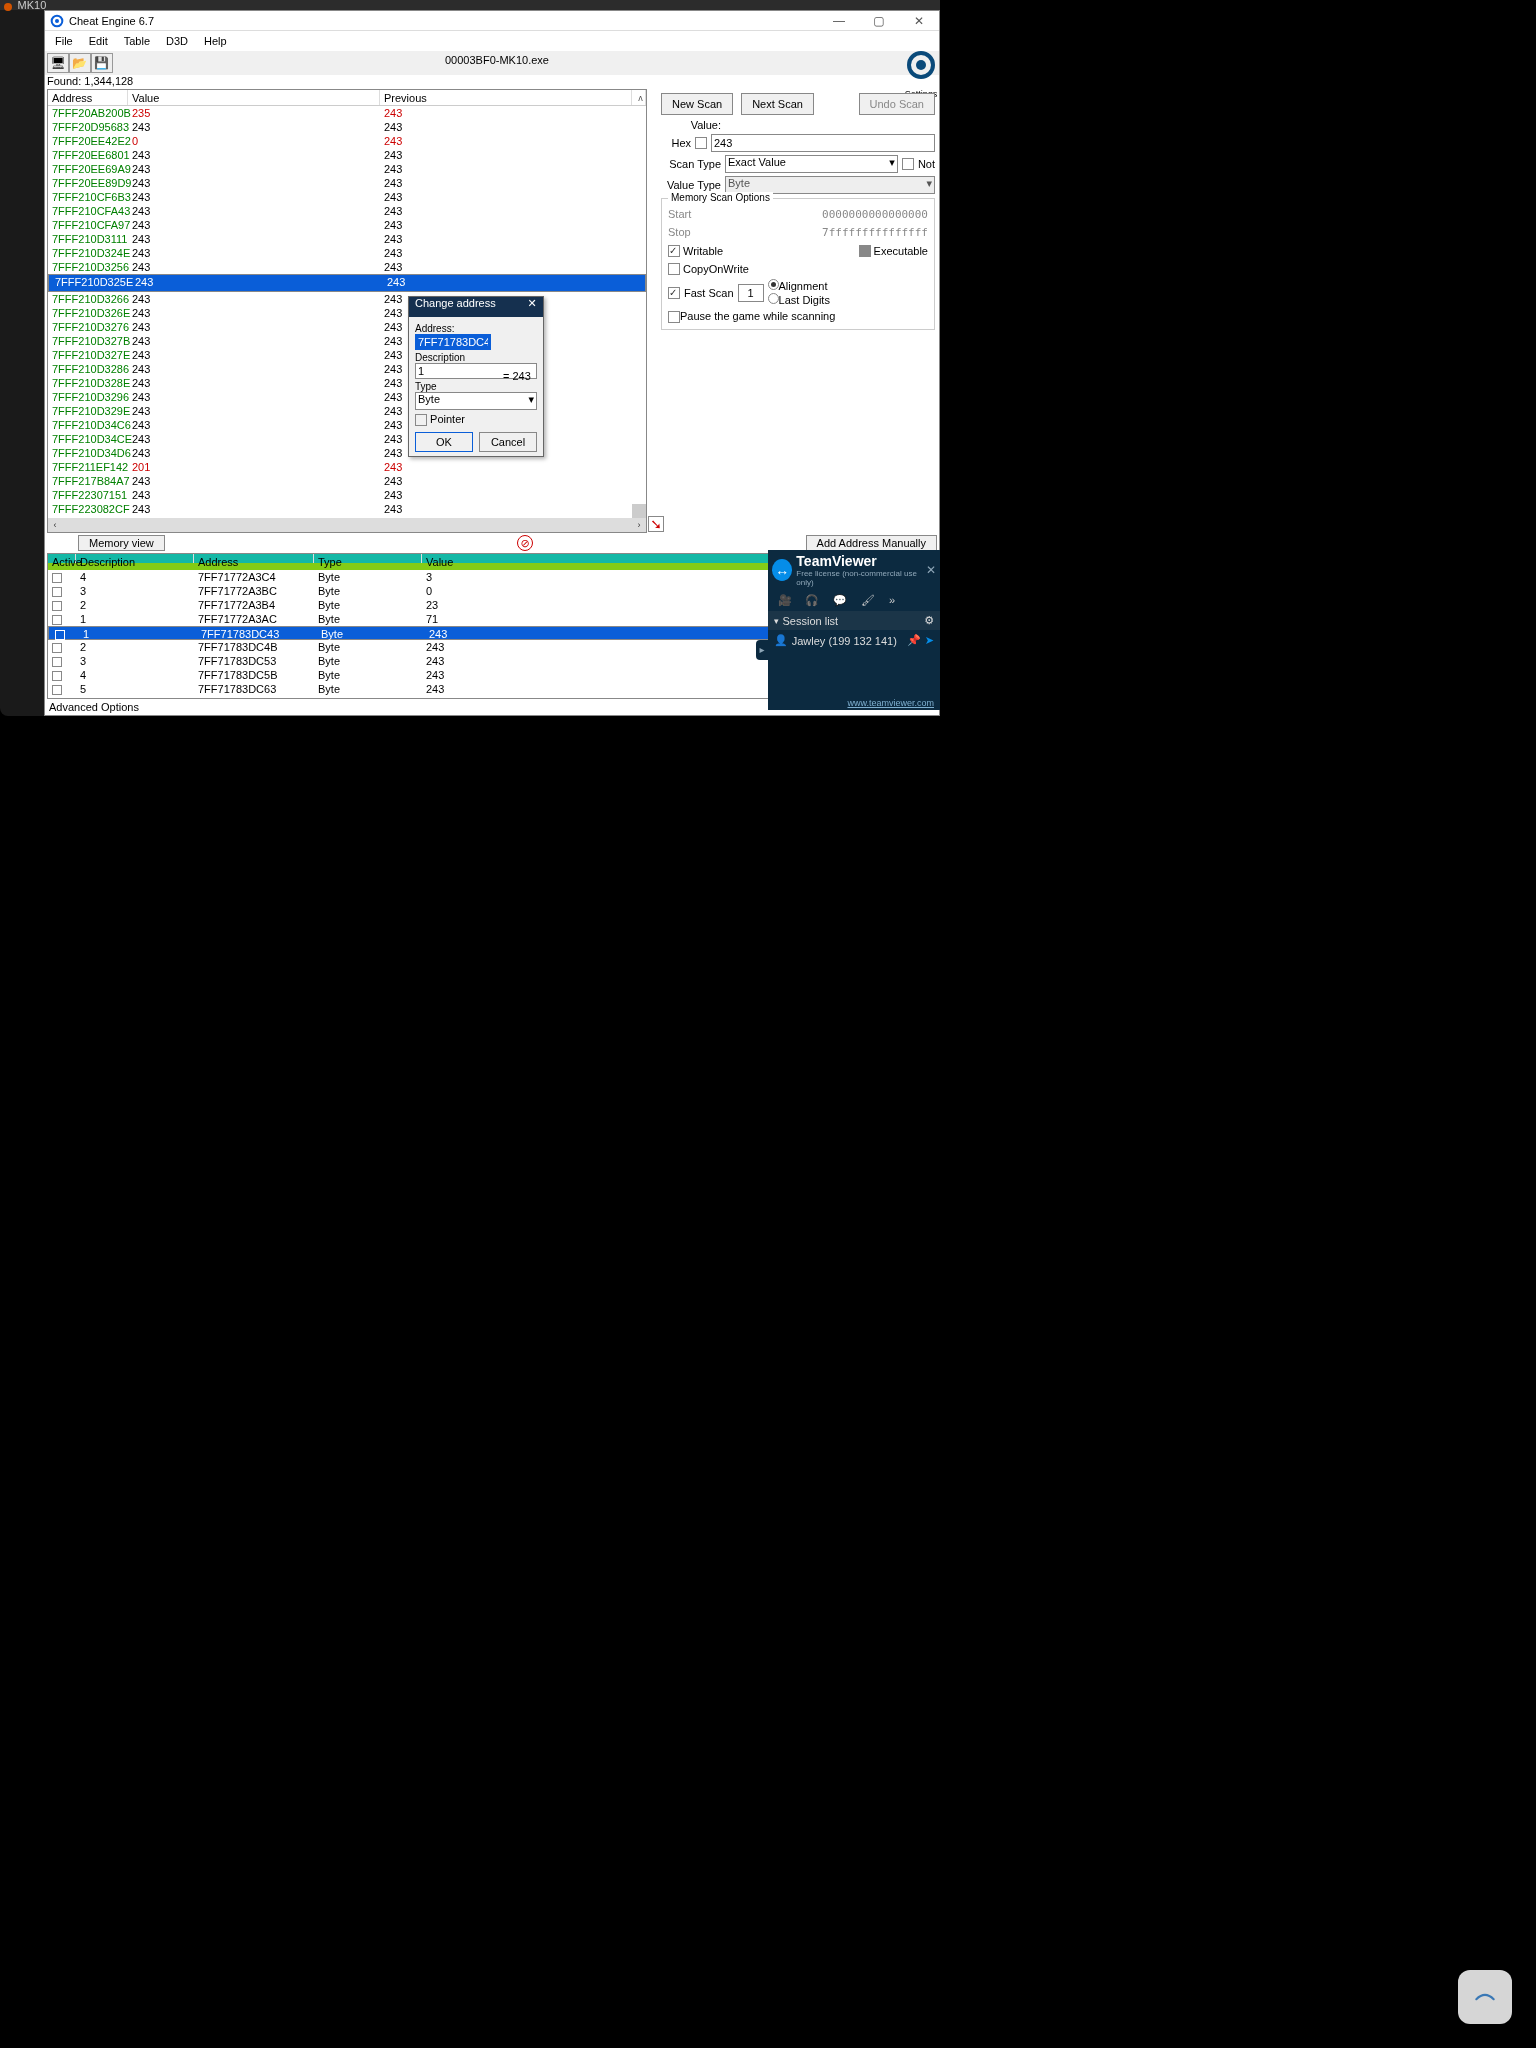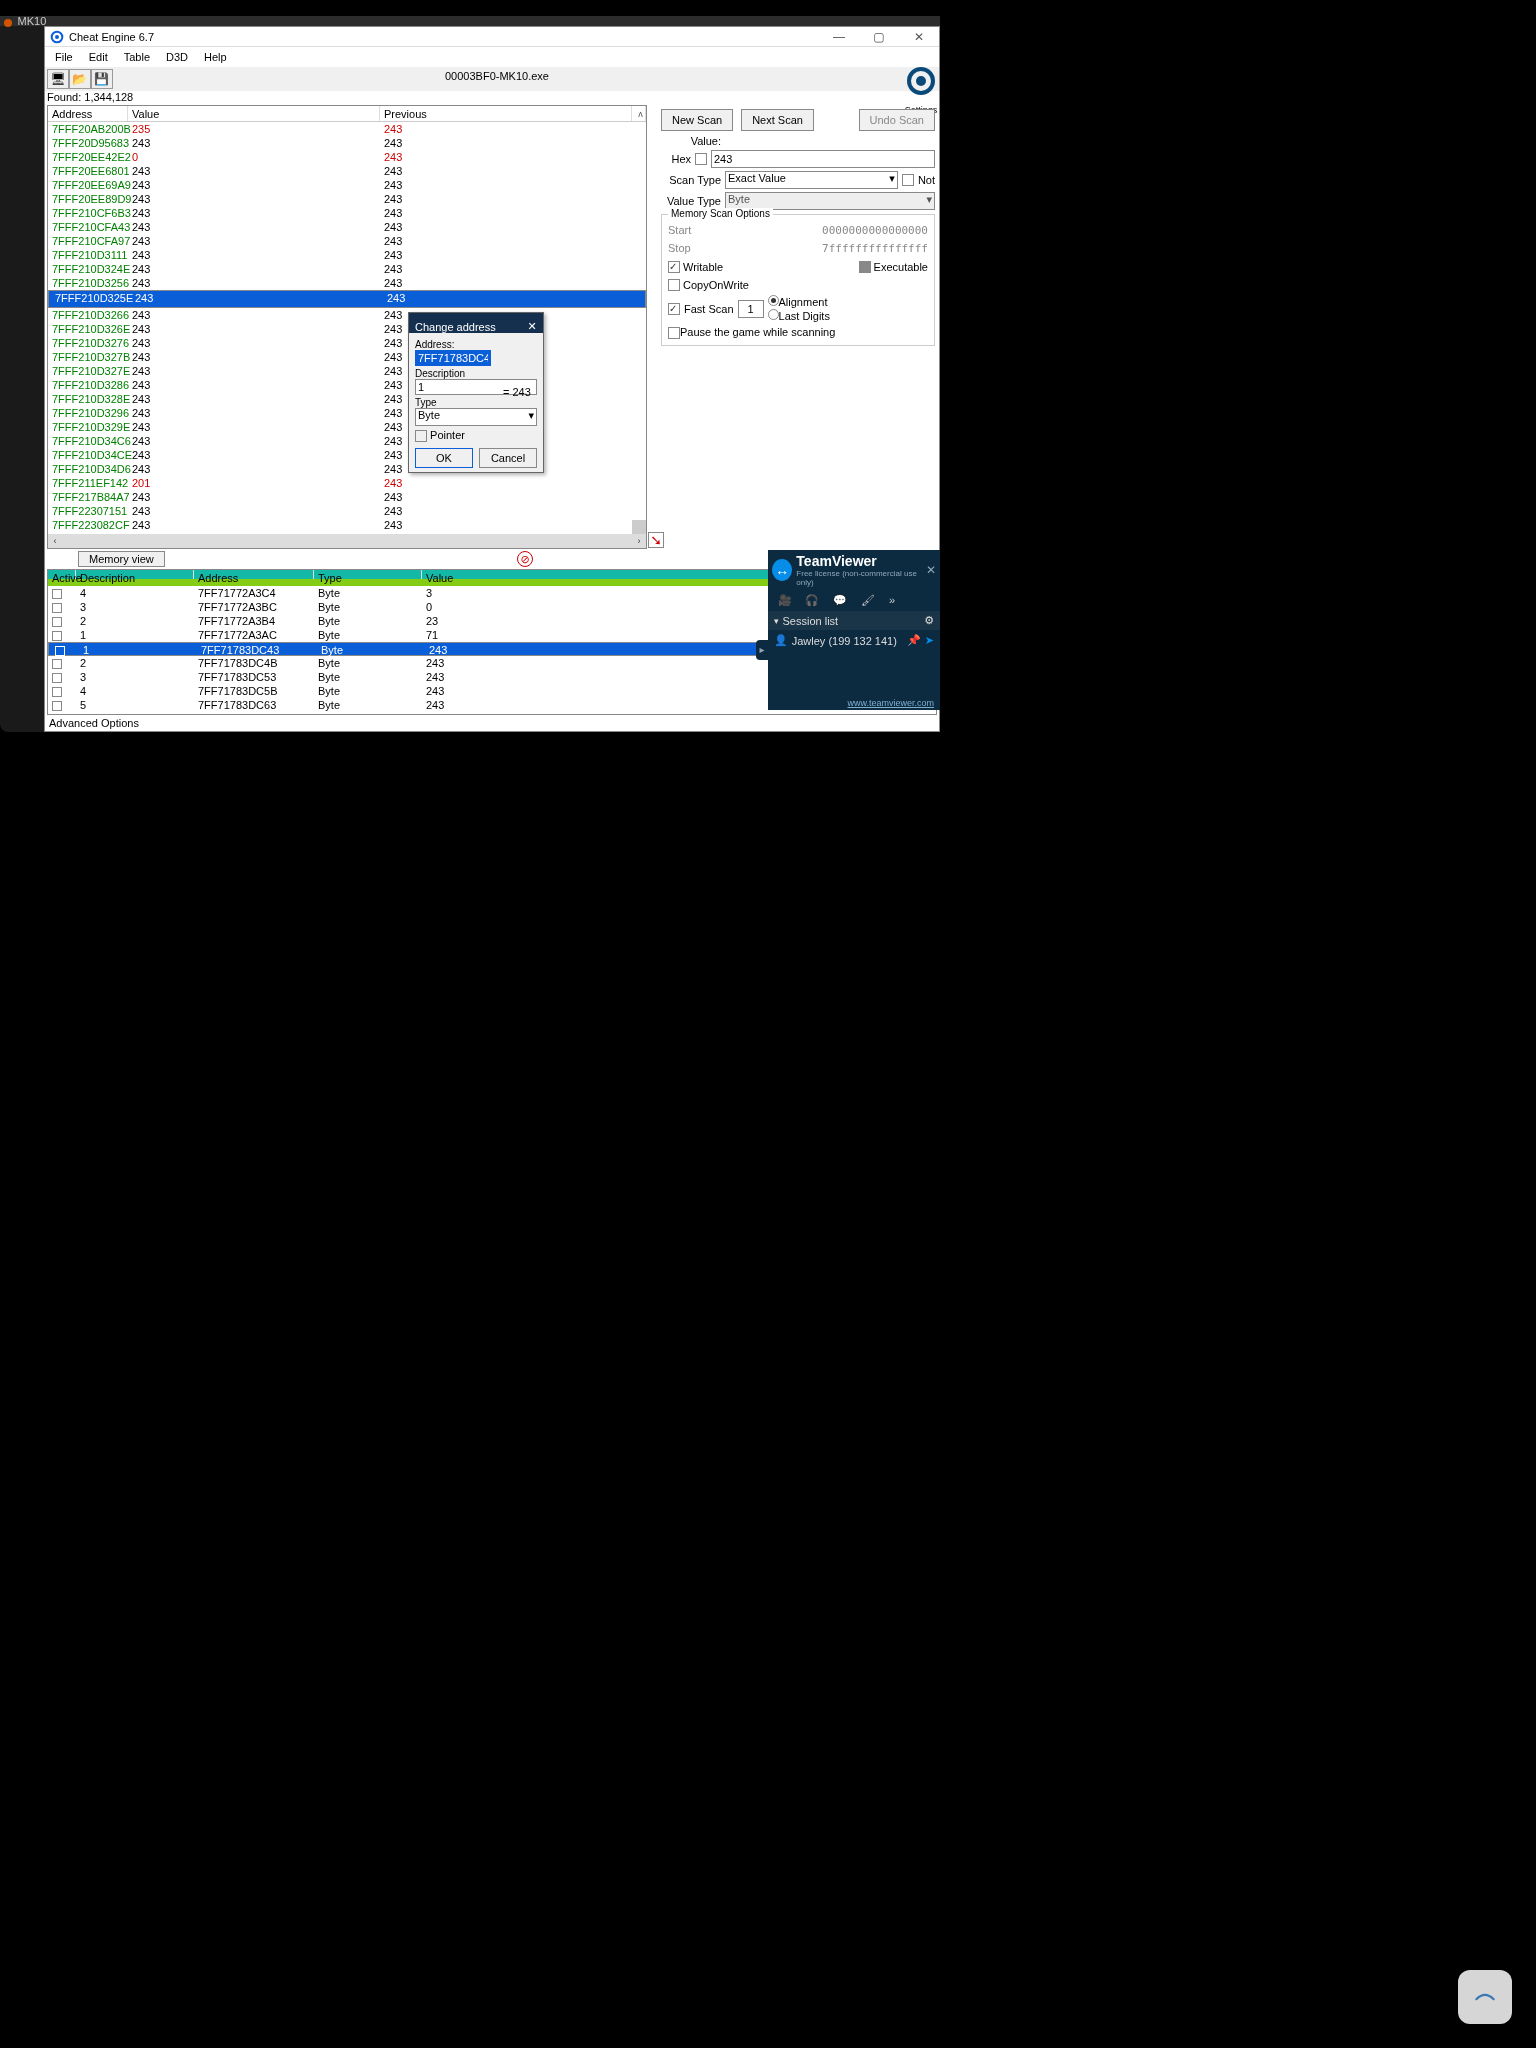--- a/index.html
+++ b/index.html
@@ -1,17 +1,17 @@
 <!DOCTYPE html>
 <html><head>
 <meta charset="utf-8">
 <style>
   * { margin: 0; padding: 0; box-sizing: border-box; font-family: "Segoe UI", Tahoma, sans-serif; font-size: 11px; }
   body { background: #000; width: 1536px; height: 2048px; position: relative; overflow: hidden; }
-  .desktop { position: absolute; top: 16px; left: 0; width: 940px; height: 716px; background: #1a1a1a; border-radius: 8px; }
+  .desktop { position: absolute; top: 0; left: 0; width: 940px; height: 716px; background: #1a1a1a; border-radius: 8px; }
   .taskbar { position: absolute; top: 0; left: 0; width: 940px; height: 10px; background: #2c2c2c; color: #ccc; padding-left: 4px; font-size: 9px; line-height: 10px; }
   .tb-icon { display: inline-block; width: 8px; height: 8px; border-radius: 50%; background: #d35400; vertical-align: middle; margin-right: 3px; }
 
   .ce-window { position: absolute; top: 10px; left: 44px; width: 896px; height: 706px; background: #fff; border: 1px solid #888; display: flex; flex-direction: column; }
 
   
   .ce-title { height: 20px; background: #fff; display: flex; align-items: center; border-bottom: 1px solid #ddd; }
   .ce-logo { width: 16px; height: 16px; margin: 0 4px; }
   .ce-logo svg { width: 16px; height: 16px; }
   .ce-title-text { flex: 1; font-size: 11px; }
@@ -102,21 +102,21 @@
   .al-row .ad { width: 120px; padding-left: 4px; }
   .al-row .t { width: 108px; padding-left: 4px; }
   .al-row .v { flex: 1; padding-left: 4px; }
   .al-row.sel { background: #0a5ed8; color: #fff; }
   .al-row.sel .a .chk { border-color: #fff; }
 
   .ce-footer { height: 16px; padding-left: 4px; line-height: 16px; }
 
   
   .dlg { position: absolute; top: 296px; left: 408px; width: 136px; border: 1px solid #666; background: #f0f0f0; box-shadow: 2px 2px 4px rgba(0,0,0,.3); z-index: 50; }
-  .dlg-title { height: 20px; background: #15304f; color: #fff; display: flex; align-items: flex-end; padding-left: 6px; font-size: 11px; }
+  .dlg-title { height: 20px; background: #15304f; color: #fff; display: flex; align-items: flex-start; padding-left: 6px; font-size: 11px; }
   .dlg-title .x { margin-left: auto; width: 22px; text-align: center; }
   .dlg-body { padding: 4px 6px; }
   .dlg-body label { display: block; font-size: 10px; margin-top: 2px; }
   .dlg-inp { width: 100%; border: 1px solid #0a5ed8; background: #0a5ed8; color: #fff; height: 16px; padding: 0 2px; font-size: 11px; }
   .dlg-inp2 { width: 100%; border: 1px solid #888; background: #fff; height: 16px; padding: 0 2px; font-size: 11px; }
   .dlg-sel { width: 100%; border: 1px solid #888; background: #fff; height: 18px; padding: 0 2px; font-size: 11px; }
   .dlg-btns { display: flex; gap: 6px; margin-top: 6px; }
   .dlg-btns .btn { flex: 1; height: 20px; font-size: 11px; }
   .dlg-btns .btn.def { border: 1px solid #0a5ed8; }
   .dlg-eq { position: absolute; left: 88px; top: 36px; font-size: 11px; }

